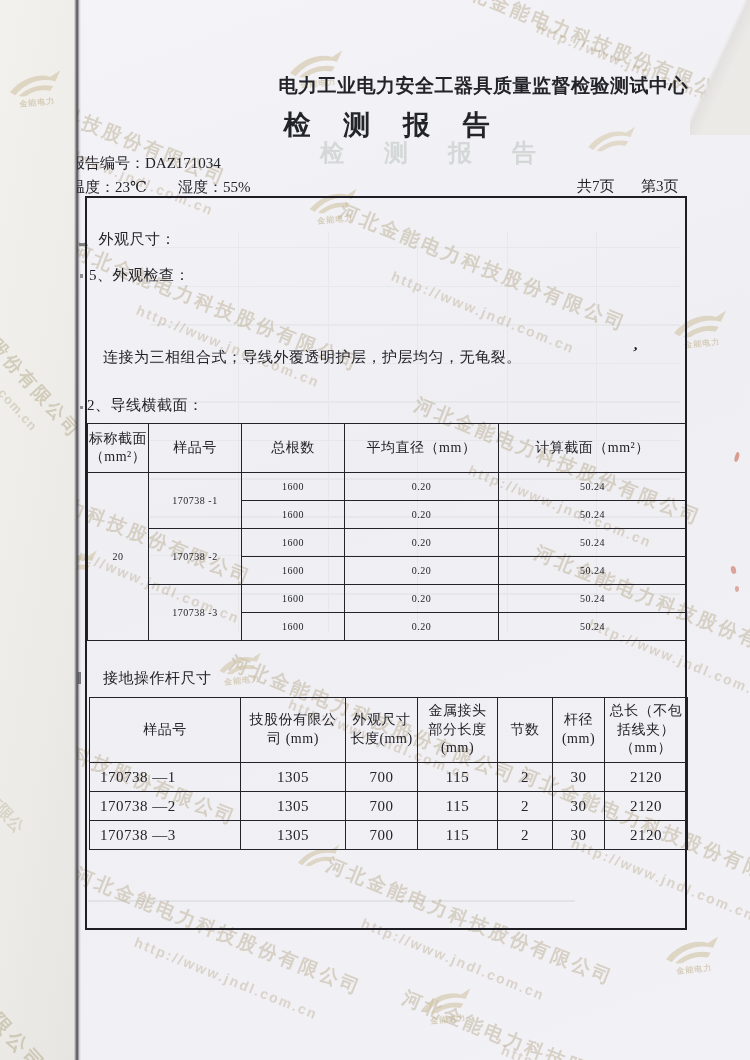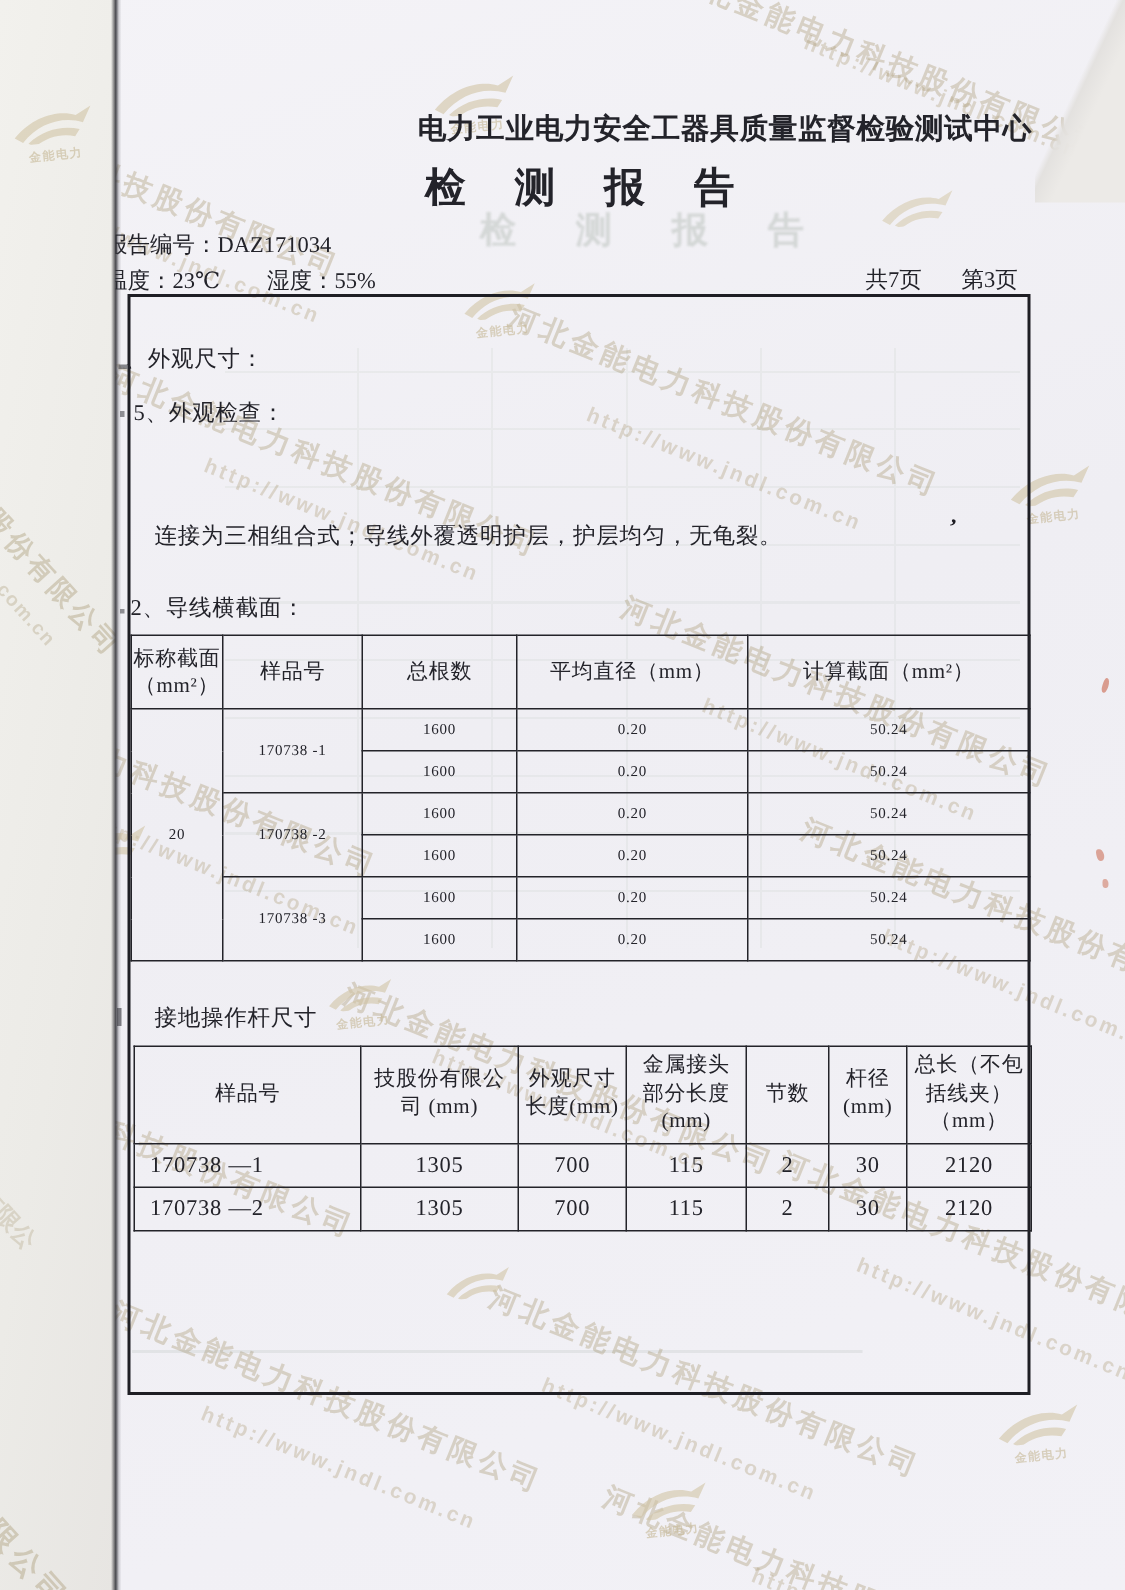--- a/index.html
+++ b/index.html
@@ -252,20 +252,29 @@
         </tr>
         <tr>
           <td class="sample">170738 —2</td>
           <td>1305</td>
           <td>700</td>
           <td>115</td>
           <td>2</td>
           <td>30</td>
           <td>2120</td>
         </tr>
+        <tr>
+          <td class="sample">170738 —3</td>
+          <td>1305</td>
+          <td>700</td>
+          <td>115</td>
+          <td>2</td>
+          <td>30</td>
+          <td>2120</td>
+        </tr>
       </tbody>
         </table>
     </div>
 
     <span class="ink">ʼ</span>
     <div class="nick" style="left:79px;top:243px;width:6px;height:3px;opacity:.55"></div>
     <div class="nick" style="left:80px;top:274px;width:3px;height:4px;opacity:.5"></div>
     <div class="nick" style="left:80px;top:406px;width:3px;height:3px;opacity:.5"></div>
     <div class="nick" style="left:78px;top:672px;width:3px;height:12px;opacity:.6"></div>
     <div class="speck" style="left:735px;top:452px;width:4px;height:10px;background:rgba(198,88,58,.55);transform:rotate(18deg)"></div>

